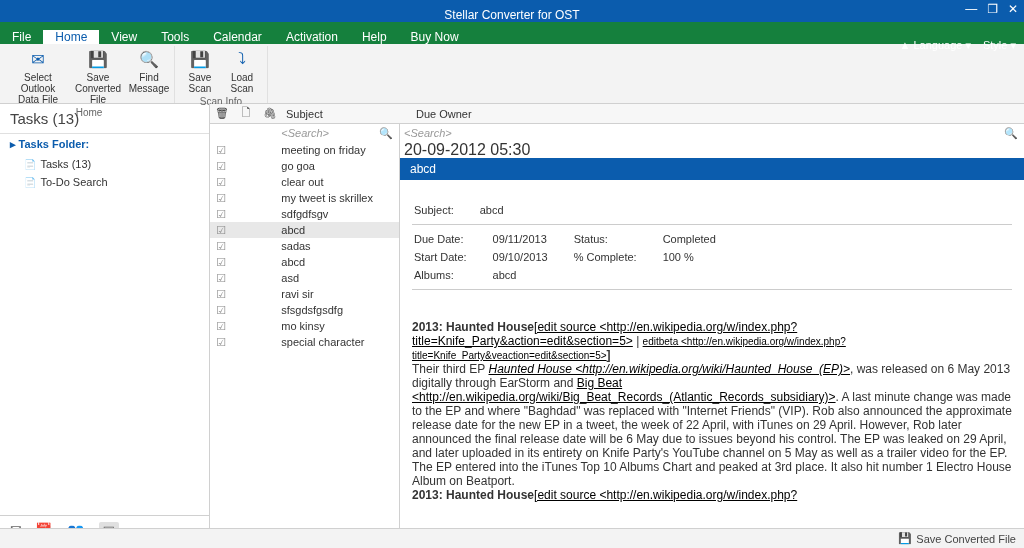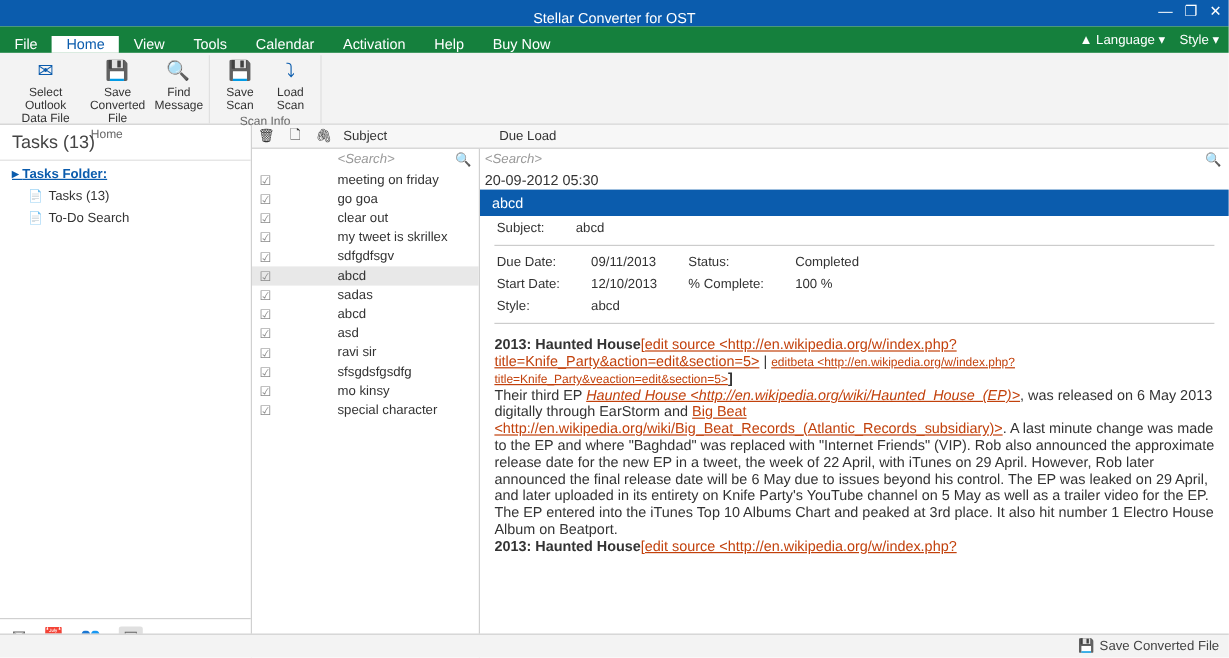--- a/index.html
+++ b/index.html
@@ -5,35 +5,35 @@
   * { box-sizing: border-box; margin: 0; padding: 0; font-family: "Segoe UI", Tahoma, sans-serif; }
   body { width: 1024px; height: 548px; overflow: hidden; background: #fff; font-size: 12px; color: #333; }
 
   .titlebar { height: 22px; background: #0b5cad; color: #fff; display: flex; align-items: flex-end; justify-content: center; position: relative; font-size: 12px; }
   .titlebar .controls { position: absolute; right: 6px; top: 2px; display: flex; gap: 10px; font-size: 12px; }
   .titlebar .controls span { cursor: pointer; }
 
   .menubar { height: 22px; background: #15803d; color: #fff; display: flex; align-items: flex-end; position: relative; }
   .menubar .menu-item { padding: 0 12px; display: flex; align-items: center; font-size: 12px; cursor: pointer; }
   .menubar .menu-item.active { background: #fff; color: #0b5cad; }
-  .menubar .right { position: absolute; right: 8px; top: 0; height: 100%; display: flex; align-items: center; gap: 12px; font-size: 11px; }
+  .menubar .right { position: absolute; right: 8px; top: 12px; height: 100%; display: flex; align-items: center; gap: 12px; font-size: 11px; }
 
   .ribbon { height: 60px; background: #f3f3f3; border-bottom: 1px solid #d0d0d0; display: flex; align-items: stretch; padding: 2px 4px 0 4px; }
   .ribbon-group { display: flex; flex-direction: column; align-items: center; padding: 0 6px; border-right: 1px solid #e0e0e0; }
   .ribbon-buttons { display: flex; gap: 4px; }
   .ribbon-btn { display: flex; flex-direction: column; align-items: center; justify-content: flex-start; width: 56px; cursor: pointer; padding: 2px 0; }
   .ribbon-btn .ico { width: 22px; height: 22px; display: flex; align-items: center; justify-content: center; font-size: 16px; color: #0b5cad; }
   .ribbon-btn .lbl { font-size: 10px; text-align: center; line-height: 11px; margin-top: 2px; }
   .ribbon-group .group-label { font-size: 10px; color: #666; margin-top: auto; margin-bottom: 2px; }
   .ribbon-btn.narrow { width: 38px; }
 
   .body-area { display: flex; height: 444px; }
   .left-pane { width: 210px; border-right: 1px solid #d0d0d0; display: flex; flex-direction: column; }
   .tasks-header { padding: 6px 10px; font-size: 15px; color: #444; border-bottom: 1px solid #e0e0e0; }
-  .tasks-folder-label { padding: 4px 10px; color: #0b5cad; font-weight: bold; font-size: 11px; text-decoration: underline; }
+  .tasks-folder-label { padding: 4px 10px; color: #0b5cad; font-weight: bold; font-size: 11px; }
   .folder-item { padding: 3px 10px 3px 24px; font-size: 11px; cursor: pointer; display: flex; align-items: center; gap: 4px; }
   .folder-item .ficon { color: #888; font-size: 10px; }
   .left-spacer { flex: 1; }
   .nav-icons { border-top: 1px solid #d0d0d0; padding: 6px 10px; display: flex; gap: 14px; color: #666; }
   .nav-icons span { cursor: pointer; font-size: 14px; }
   .nav-icons .active { background: #e0e0e0; padding: 2px 4px; border-radius: 2px; }
 
   .right-pane { flex: 1; display: flex; flex-direction: column; }
   .grid-head { display: flex; background: #f7f7f7; border-bottom: 1px solid #d0d0d0; font-size: 11px; color: #333; height: 20px; align-items: center; }
   .col-ic { width: 24px; text-align: center; }
@@ -46,26 +46,26 @@
   .search-row .due-search { flex: 1; padding-left: 4px; display: flex; align-items: center; }
   .magnify { color: #5a9bd5; margin-left: auto; margin-right: 6px; font-style: normal; }
 
   .grid-body { font-size: 11px; }
   .grid-row { display: flex; height: 16px; align-items: center; cursor: pointer; }
   .grid-row .ic { width: 24px; text-align: center; color: #888; }
   .grid-row .subj { width: 130px; padding-left: 4px; white-space: nowrap; overflow: hidden; }
   .grid-row.selected { background: #e8e8e8; }
 
   .preview-head { background: #0b5cad; color: #fff; padding: 4px 10px; font-size: 12px; }
-  .preview-meta { padding: 0 12px; font-size: 11px; }
+  .preview-meta { padding: 20px 12px; font-size: 11px; }
   .preview-meta table td { padding: 2px 24px 2px 0; }
   .hr { border-top: 1px solid #ccc; margin: 4px 0; }
 
   .preview-body { padding: 6px 12px; font-size: 12px; overflow: hidden; }
-  .preview-body a { color: #c2410c; text-decoration: underline; }
+  .preview-body a { color: #000000; text-decoration: underline; }
   .preview-body .ital { font-style: italic; }
 
   .grid-and-preview { flex: 1; display: flex; }
   .grid-side { width: 190px; border-right: 1px solid #d0d0d0; }
   .preview-side { flex: 1; display: flex; flex-direction: column; }
 
   .statusbar { position: absolute; bottom: 0; right: 0; height: 20px; background: #f3f3f3; border-top: 1px solid #d0d0d0; display: flex; align-items: center; justify-content: flex-end; padding: 0 8px; font-size: 11px; color: #444; width: 100%; }
   .statusbar .sico { margin-right: 4px; color: #0b5cad; }
 </style>
 </head>
@@ -155,21 +155,21 @@
       <span>•••</span>
     </div>
   </div>
 
   <div class="right-pane">
     <div class="grid-head">
       <div class="col-ic">🗑</div>
       <div class="col-ic">🗋</div>
       <div class="col-ic">🖇</div>
       <div class="col-subject">Subject</div>
-      <div class="col-due">Due Load</div>
+      <div class="col-due">Due Owner</div>
     </div>
 
     <div class="grid-and-preview">
 
       <div class="grid-side">
         <div class="search-row">
           <div class="s1"></div>
           <div class="subj-search">
             <span>&lt;Search&gt;</span>
             <span class="magnify">🔍</span>
@@ -257,21 +257,21 @@
           </div>
       </div>
 
       <div class="preview-side">
         <div class="search-row">
           <div class="due-search">
             <span>&lt;Search&gt;</span>
             <span class="magnify">🔍</span>
           </div>
         </div>
-        <div style="font-size:12px;padding-left:4px;line-height:16px;">20-09-2012 05:30</div>
+        <div style="font-size:16px;padding-left:4px;line-height:16px;">20-09-2012 05:30</div>
 
         <div class="preview-head">abcd</div>
         <div class="preview-meta">
           <table>
             <tbody>
                 <tr>
               <td>Subject:</td>
               <td>abcd</td>
             </tr>
           </tbody>
@@ -280,26 +280,26 @@
           <table>
             <tbody>
                 <tr>
               <td>Due Date:</td>
               <td>09/11/2013</td>
               <td>Status:</td>
               <td>Completed</td>
             </tr>
             <tr>
               <td>Start Date:</td>
-              <td>12/10/2013</td>
+              <td>09/10/2013</td>
               <td>% Complete:</td>
               <td>100 %</td>
             </tr>
             <tr>
-              <td>Style:</td>
+              <td>Albums:</td>
               <td>abcd</td>
             </tr>
           </tbody>
             </table>
           <div class="hr"></div>
         </div>
         <div class="preview-body">
           <div>
             <b>2013: Haunted House</b><a href="#">[edit source &lt;http://en.wikipedia.org/w/index.php?title=Knife_Party&amp;action=edit&amp;section=5&gt;</a><span> | </span><a href="#" style="font-size:10px;">editbeta &lt;http://en.wikipedia.org/w/index.php?title=Knife_Party&amp;veaction=edit&amp;section=5&gt;</a><b>]</b>
           </div>

